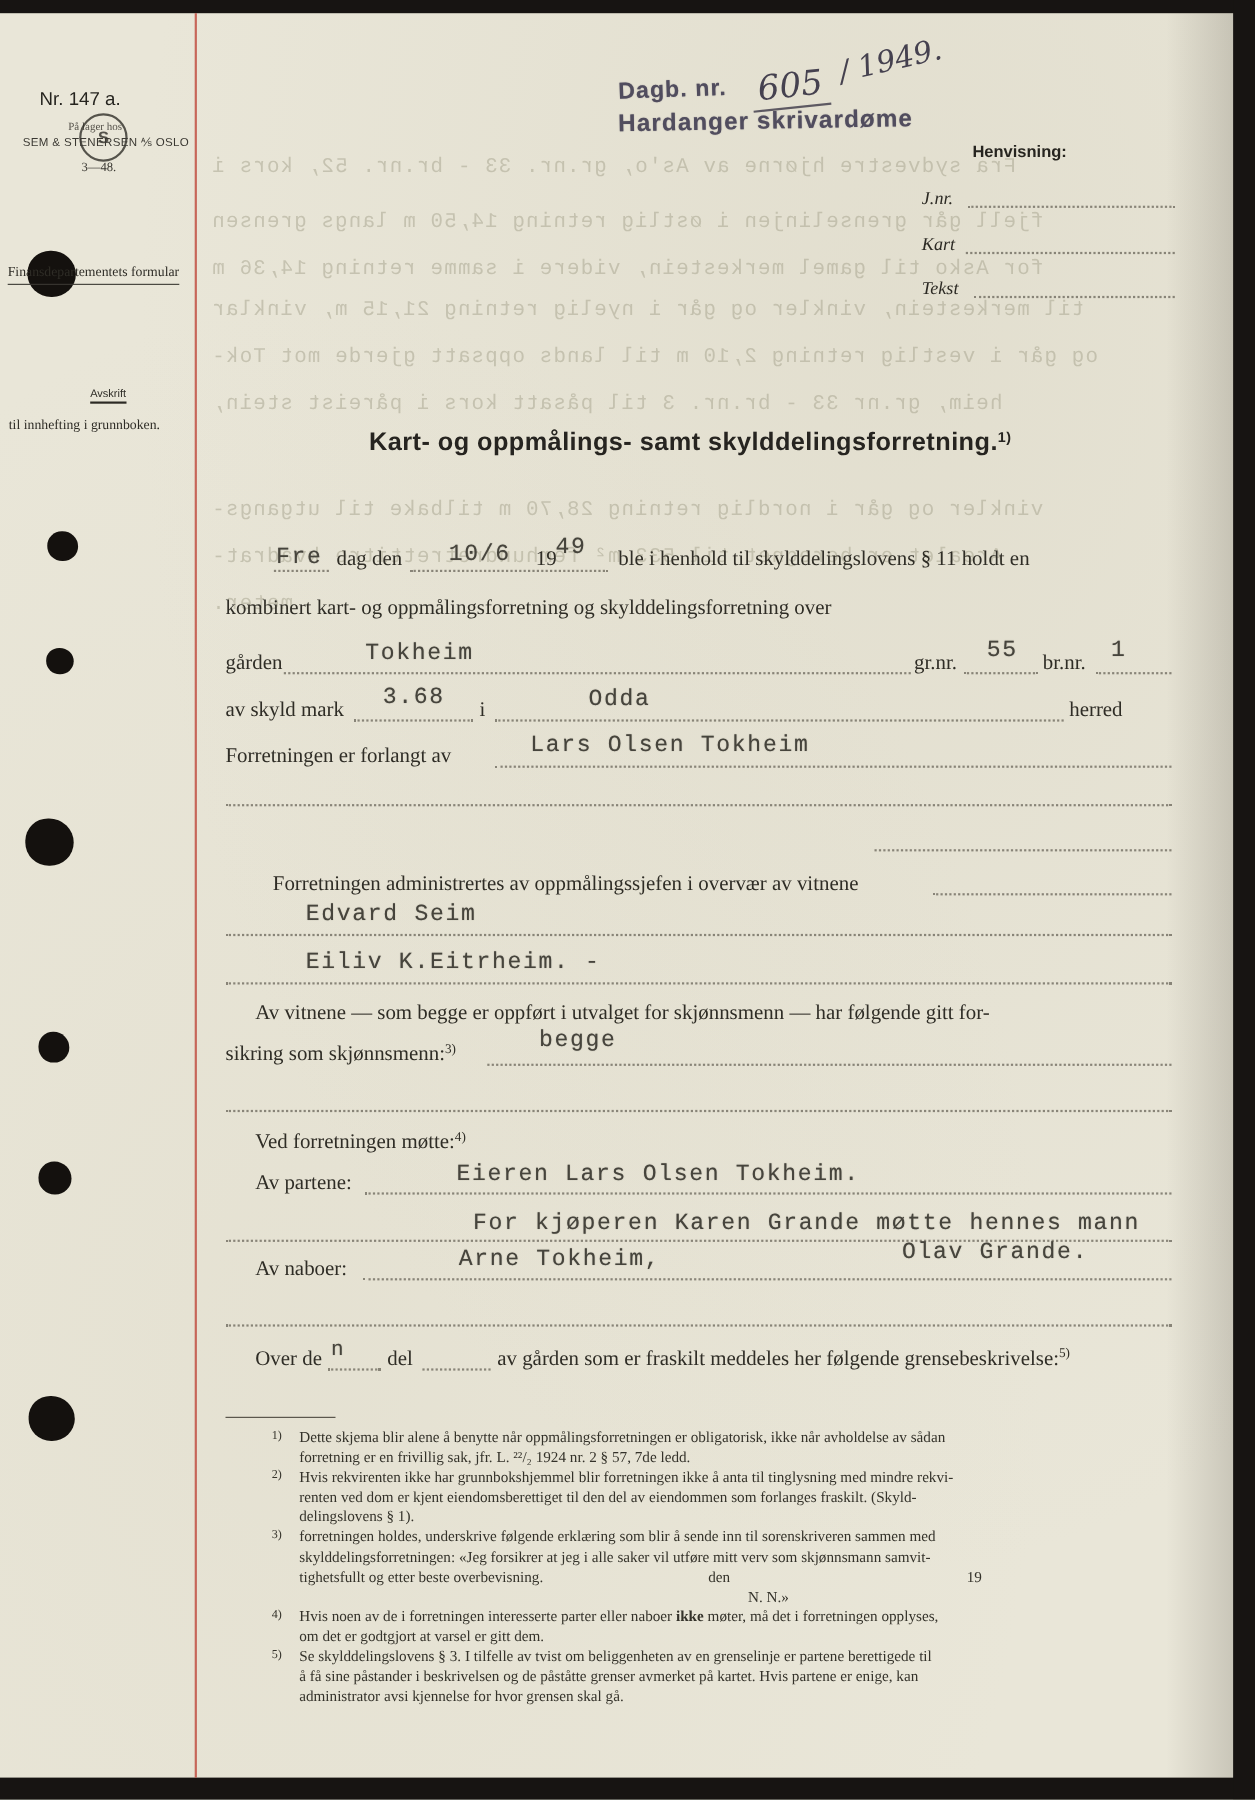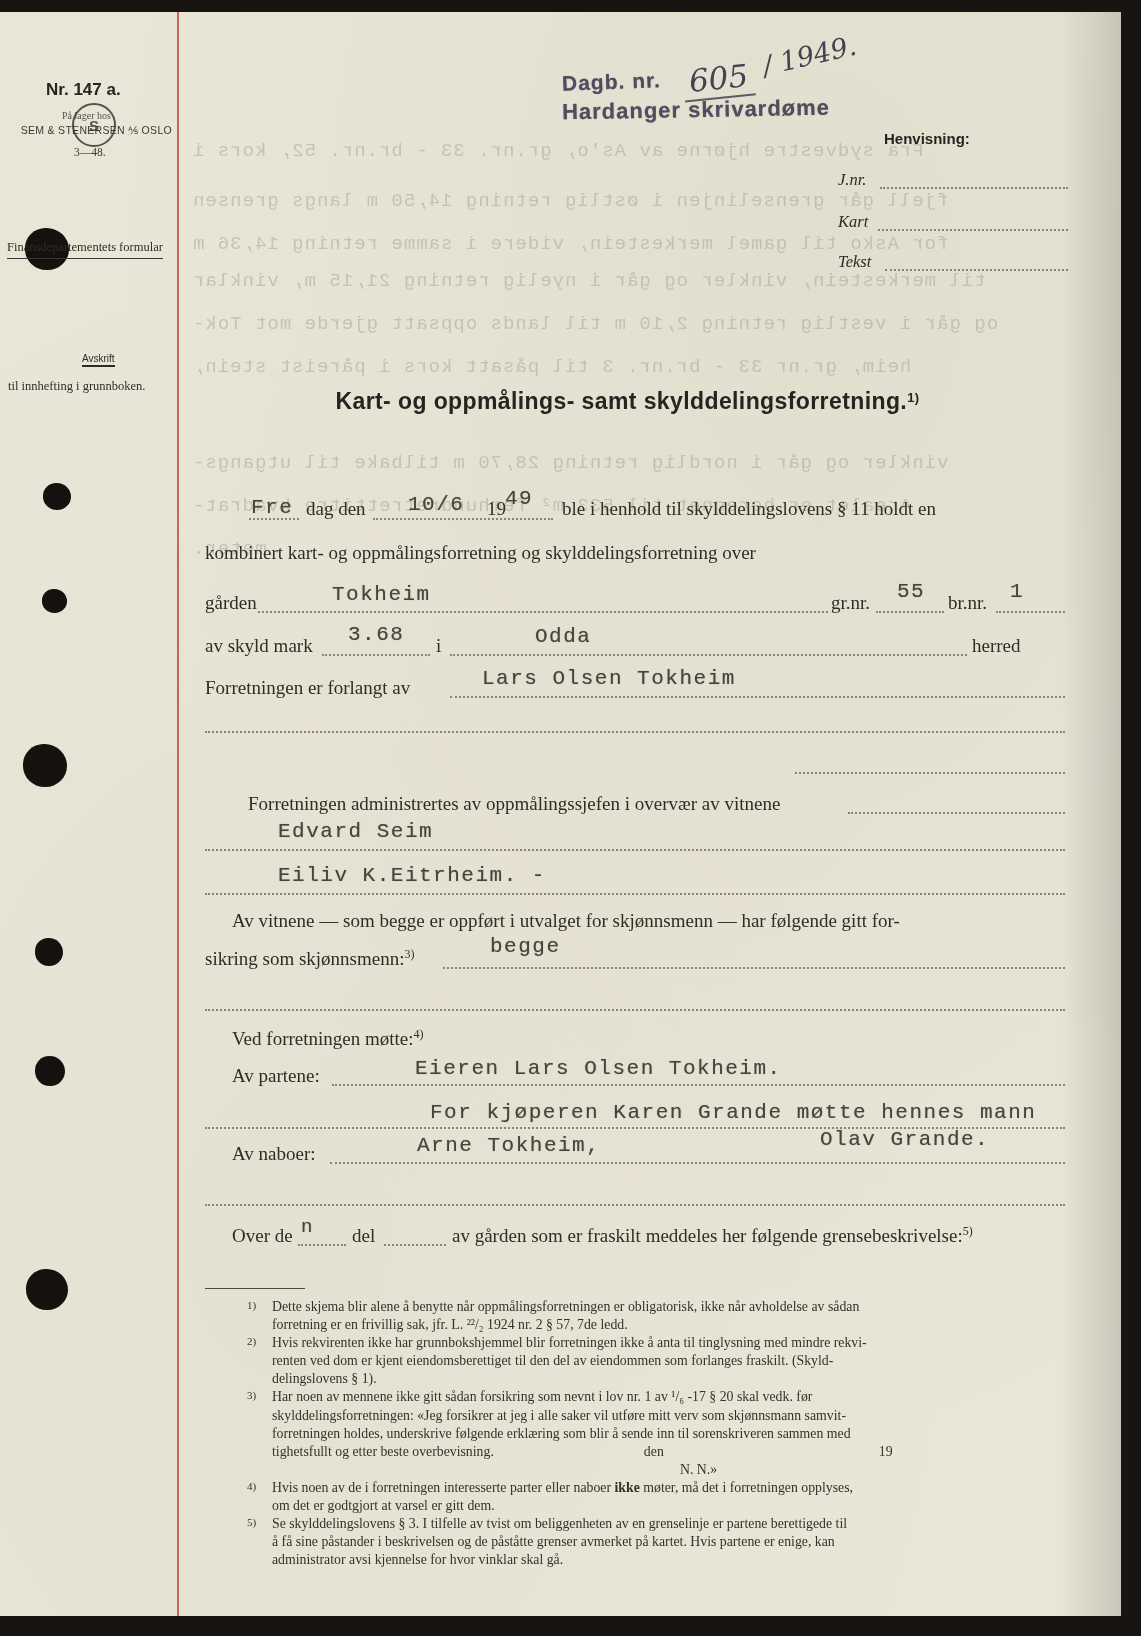--- a/index.html
+++ b/index.html
@@ -78,21 +78,21 @@
   <div class="redline"></div>
 
   <div class="hole" style="left:25px;top:228px;width:44px;height:42px"></div>
   <div class="hole" style="left:43px;top:483px;width:28px;height:27px"></div>
   <div class="hole" style="left:42px;top:589px;width:25px;height:24px"></div>
   <div class="hole" style="left:23px;top:744px;width:44px;height:43px"></div>
   <div class="hole" style="left:35px;top:938px;width:28px;height:28px"></div>
   <div class="hole" style="left:35px;top:1056px;width:30px;height:30px"></div>
   <div class="hole" style="left:26px;top:1269px;width:42px;height:41px"></div>
 
-  <div class="margin-txt sans" style="left:46px;top:80px;font-weight:bold;font-size:17px;color:#26241f">Nr. 147 a.</div>
+  <div class="margin-txt sans" style="left:36px;top:80px;font-weight:normal;font-size:17px;color:#26241f">Nr. 147 a.</div>
   <div class="margin-txt" style="left:62px;top:110px;font-size:10px;color:#55524a">På lager hos</div>
   <div class="logo-circle">S</div>
   <div class="margin-txt sans" style="left:6px;top:124px;width:166px;text-align:right;font-size:10.5px;letter-spacing:.3px;color:#3a3832">SEM &amp; STENERSEN ⅍ OSLO</div>
   <div class="margin-txt" style="left:74px;top:146px;font-size:11.5px;color:#3a3832">3—48.</div>
   <div class="margin-txt" style="left:7px;top:240px;font-size:12.5px;border-bottom:1.5px solid #3a3832;padding-bottom:3px">Finansdepartementets formular</div>
   <div class="margin-txt sans" style="left:82px;top:353px;font-weight:normal;font-size:10px;border-bottom:2px solid #2c2a24;padding-bottom:1px">Avskrift</div>
   <div class="margin-txt" style="left:8px;top:379px;font-size:12.5px">til innhefting i grunnboken.</div>
 
   <div class="stamp ink" style="left:562px;top:70px;font-size:21px;letter-spacing:1px;transform:rotate(-2deg)">Dagb. nr.</div>
   <div class="hand" style="left:683px;top:60px;font-size:31px;transform:rotate(-6deg);border-bottom:2px solid rgba(69,65,79,.85);padding:0 6px 1px 6px">605</div>
@@ -185,25 +185,25 @@
   <div class="lbl" style="left:452px;top:1225px"><span>av gården som er fraskilt meddeles her følgende grensebeskrivelse:</span><span class="sup">5)</span></div>
 
   <div style="position:absolute;left:205px;top:1288px;width:100px;height:1px;background:#4c493f"></div>
 
   <div class="fns">
     <div class="fn-line"><span class="fnm">1)</span><span>Dette skjema blir alene å benytte når oppmålingsforretningen er obligatorisk, ikke når avholdelse av sådan</span></div>
     <div class="fn-line"><span>forretning er en frivillig sak, jfr. L. ²²/₂ 1924 nr. 2 § 57, 7de ledd.</span></div>
     <div class="fn-line"><span class="fnm">2)</span><span>Hvis rekvirenten ikke har grunnbokshjemmel blir forretningen ikke å anta til tinglysning med mindre rekvi-</span></div>
     <div class="fn-line"><span>renten ved dom er kjent eiendomsberettiget til den del av eiendommen som forlanges fraskilt. (Skyld-</span></div>
     <div class="fn-line"><span>delingslovens § 1).</span></div>
-    <div class="fn-line"><span class="fnm">3)</span><span>Har noen av mennene ikke gitt sådan forsikring som nevnt i lov nr. 1 av ¹/₆ -17 § 20 skal vedk. før</span></div>
+    <div class="fn-line"><span class="fnm">3)</span></div>
+    <div class="fn-line"><span>forretningen holdes, underskrive følgende erklæring som blir å sende inn til sorenskriveren sammen med</span></div>
     <div class="fn-line"><span>skylddelingsforretningen: «Jeg forsikrer at jeg i alle saker vil utføre mitt verv som skjønnsmann samvit-</span></div>
-    <div class="fn-line"><span>forretningen holdes, underskrive følgende erklæring som blir å sende inn til sorenskriveren sammen med</span></div>
     <div class="fn-line"><span>tighetsfullt og etter beste overbevisning.</span><span style="margin-left:150px">den</span><span style="margin-left:215px">19</span></div>
     <div class="fn-line" style="padding-left:408px"><span>N. N.»</span></div>
     <div class="fn-line"><span class="fnm">4)</span><span>Hvis noen av de i forretningen interesserte parter eller naboer </span><span style="font-weight:bold">ikke</span><span> møter, må det i forretningen opplyses,</span></div>
     <div class="fn-line"><span>om det er godtgjort at varsel er gitt dem.</span></div>
     <div class="fn-line"><span class="fnm">5)</span><span>Se skylddelingslovens § 3. I tilfelle av tvist om beliggenheten av en grenselinje er partene berettigede til</span></div>
     <div class="fn-line"><span>å få sine påstander i beskrivelsen og de påståtte grenser avmerket på kartet. Hvis partene er enige, kan</span></div>
-    <div class="fn-line"><span>administrator avsi kjennelse for hvor vinklar skal gå.</span></div>
+    <div class="fn-line"><span>administrator avsi kjennelse for hvor grensen skal gå.</span></div>
   </div>
 
 </div>
 
 </body></html>

